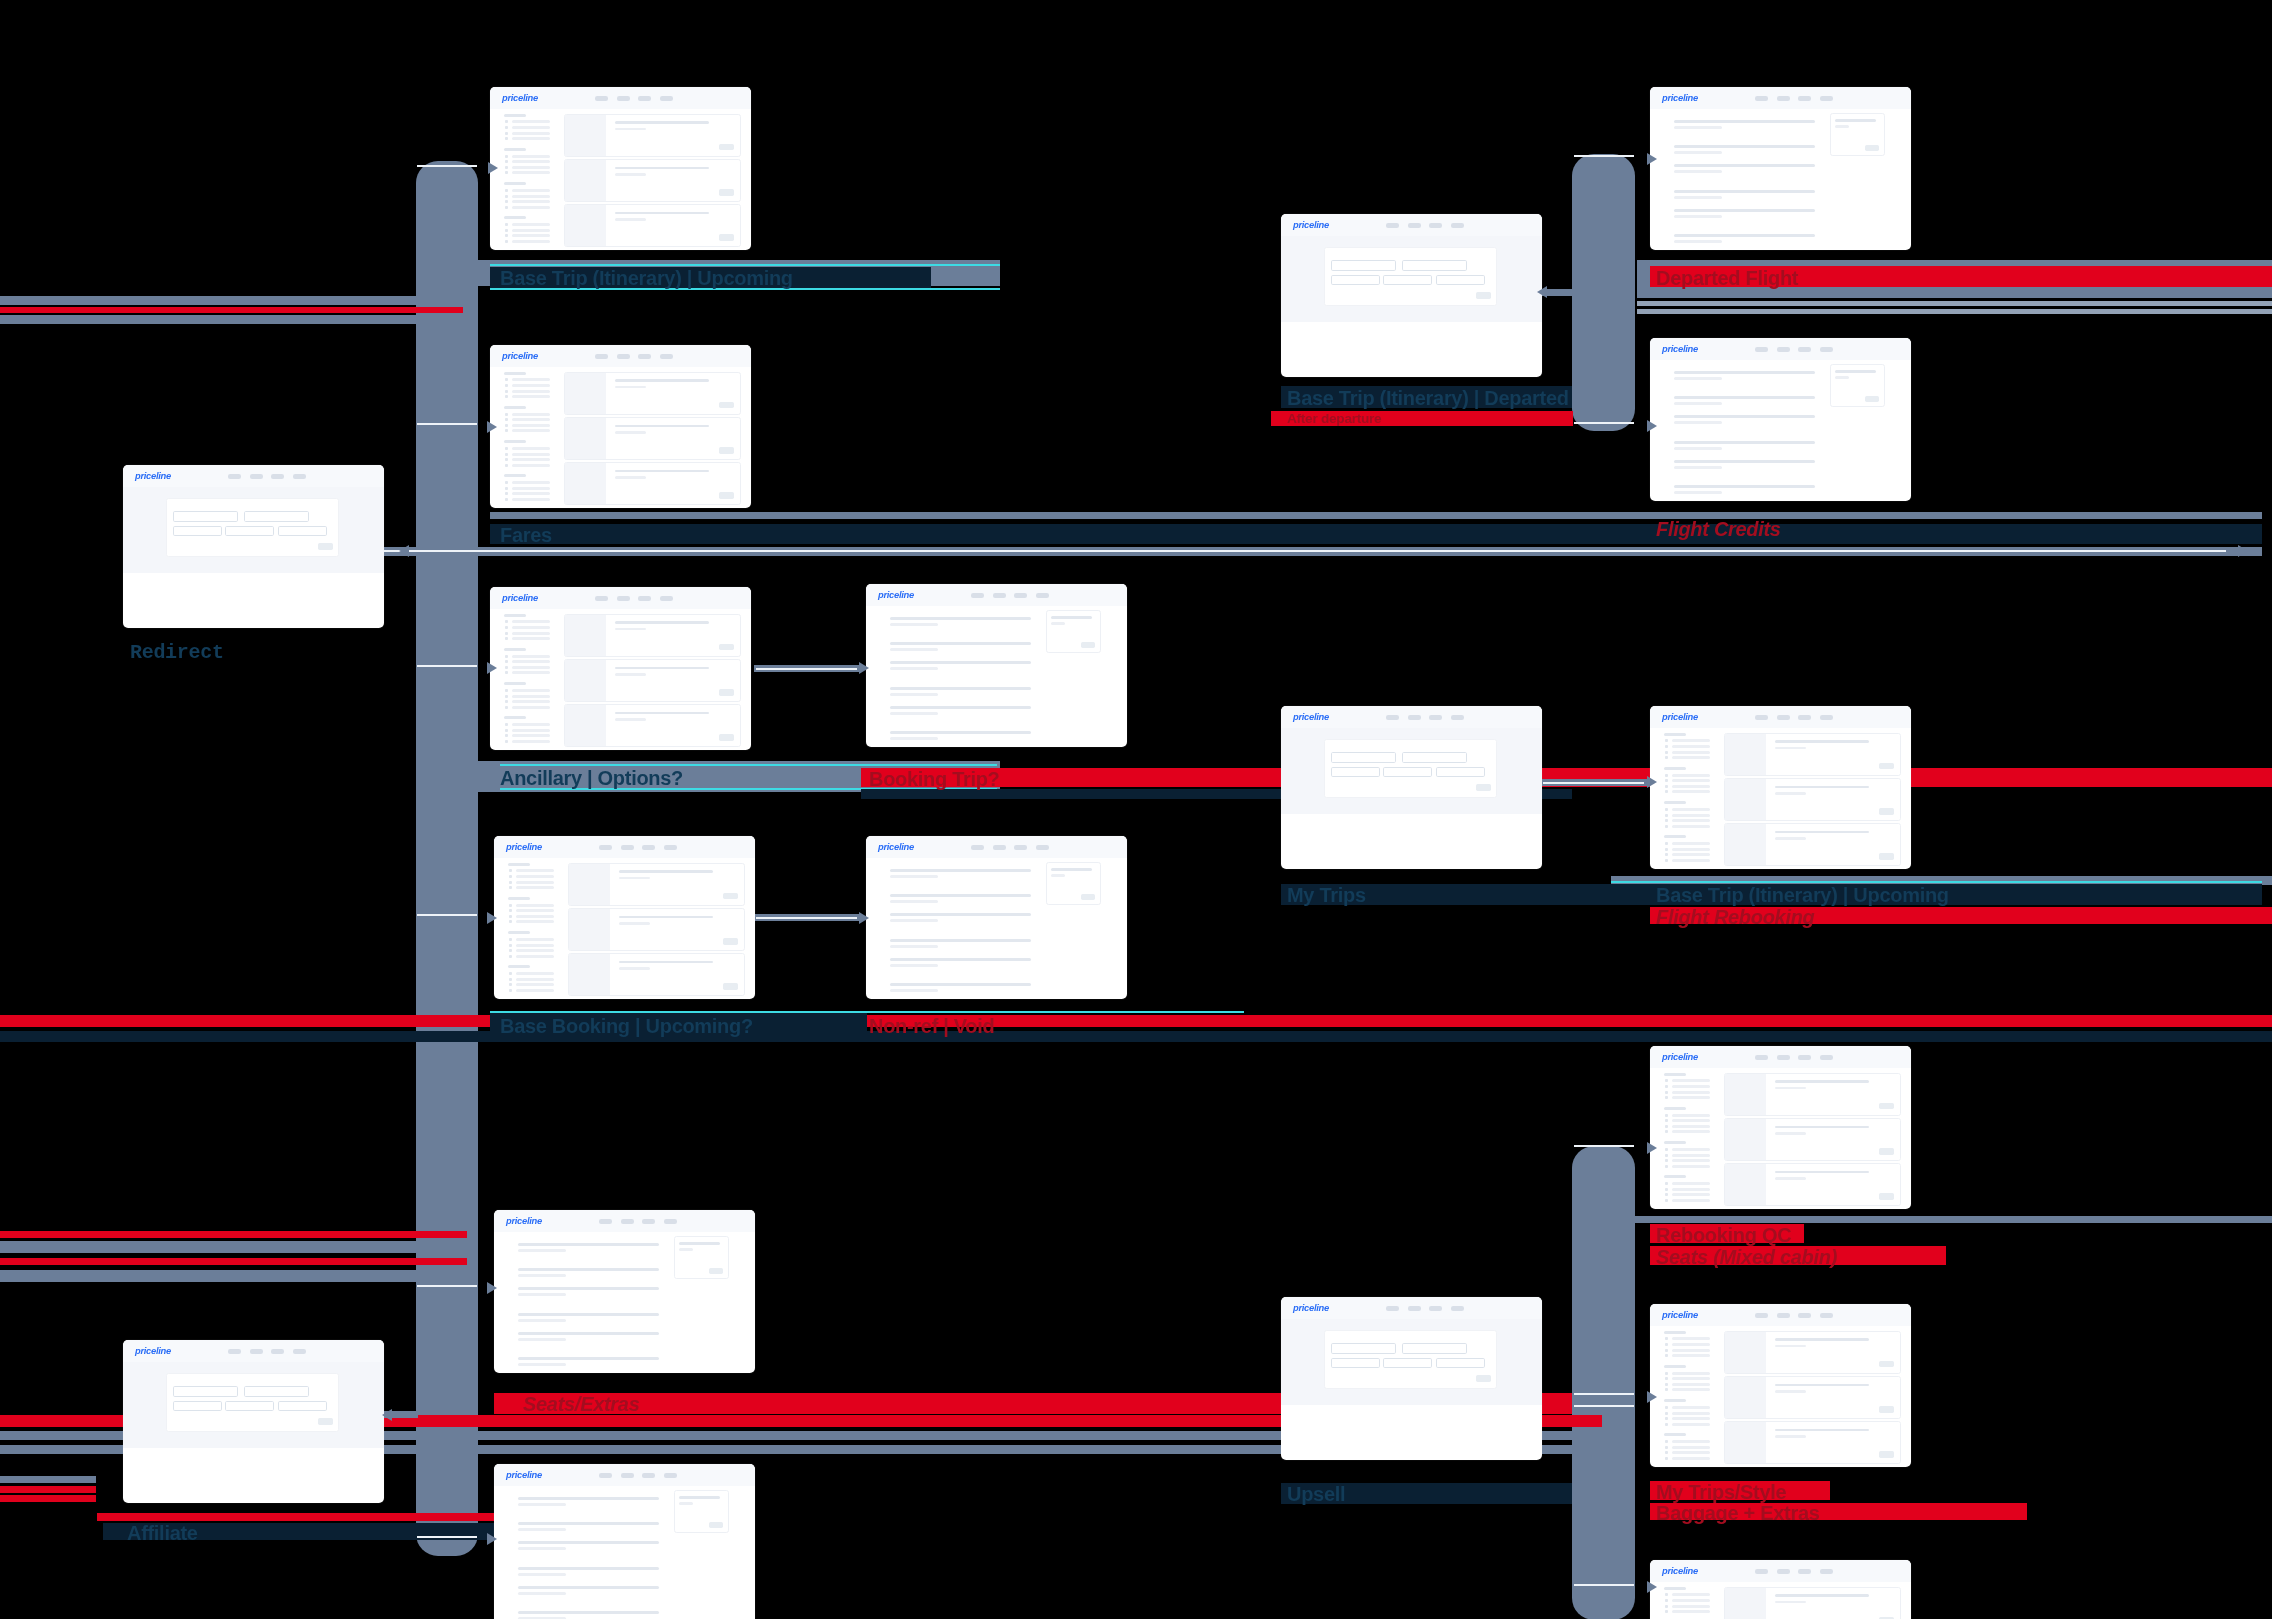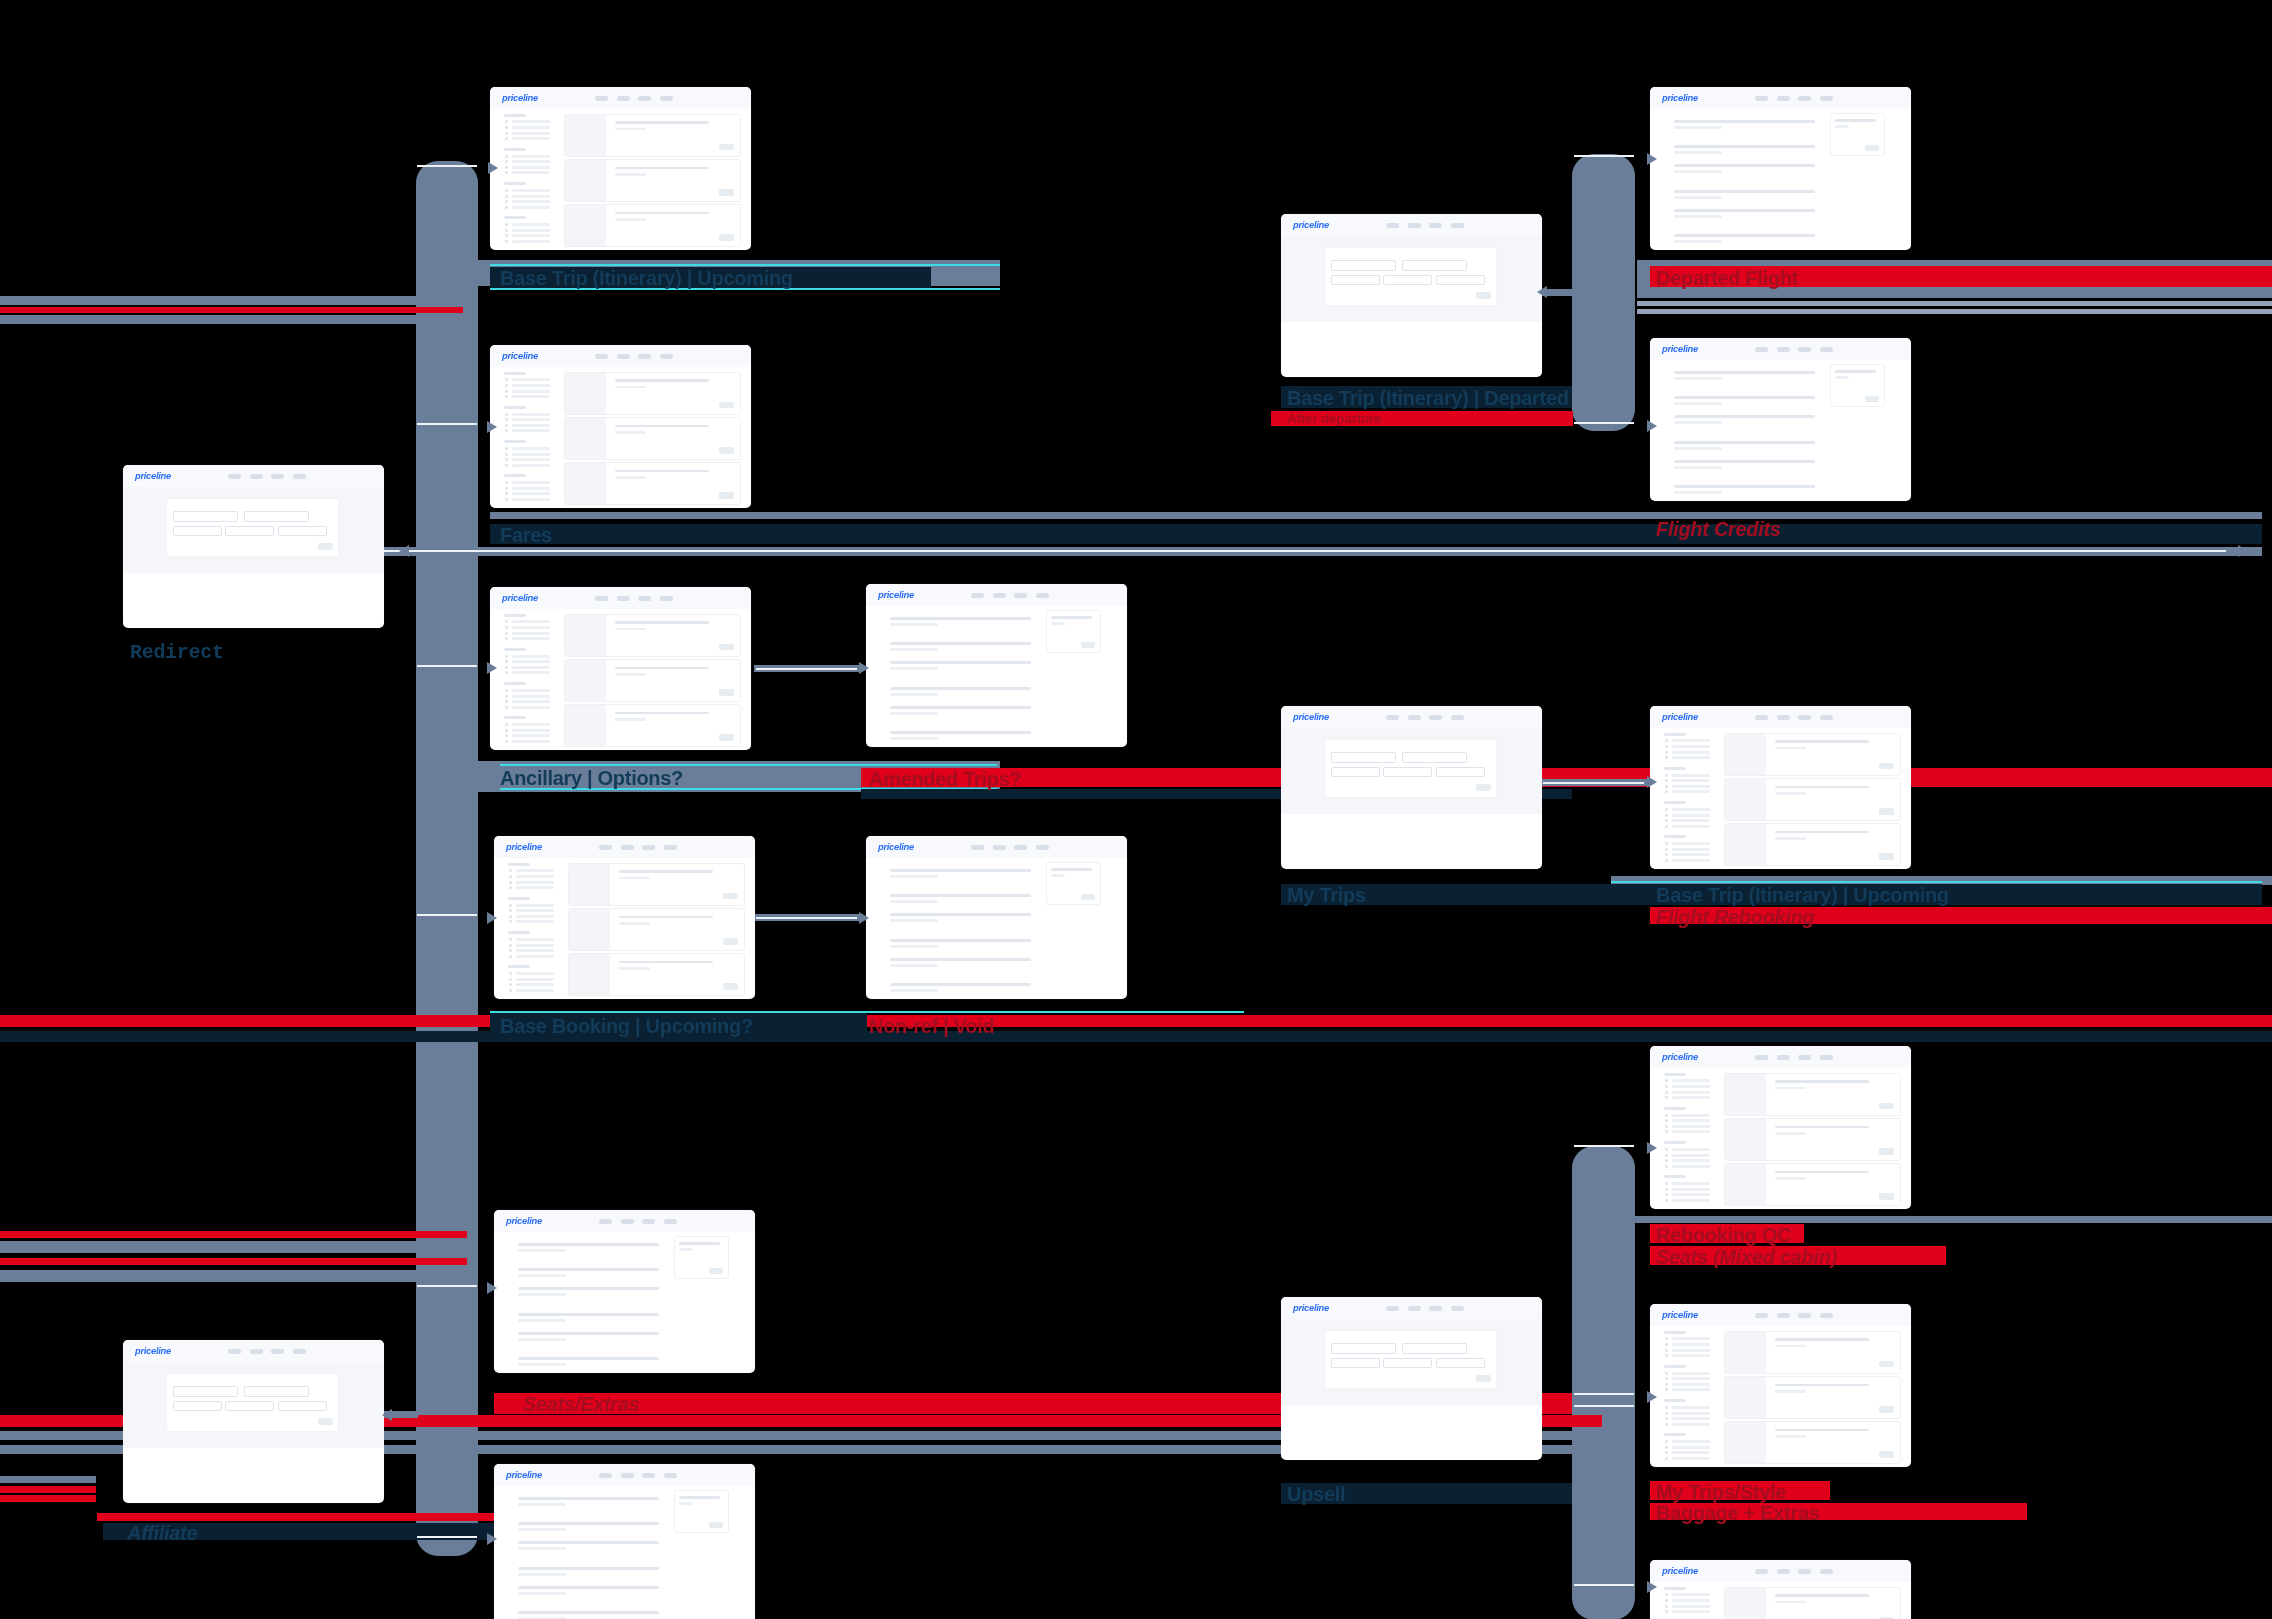--- a/index.html
+++ b/index.html
@@ -822,36 +822,36 @@
       <div class="card" style="left: 180px; top: 26px; width: 53px; height: 41px;">
         <div class="ph" style="left: 4.3px; top: 5.1px; width: 41px; height: 2.6px;"></div>
         <div class="ph light" style="left: 4.3px; top: 11px; width: 13.7px; height: 2.6px;"></div>
         <div class="btn" style="left: 34px; top: 31px; width: 13.7px; height: 6px;"></div>
       </div>
     </div>
     <div class="label navy" style="left: 500px; top: 267px;">Base Trip (Itinerary) | Upcoming</div>
     <div class="label navy" style="left: 500px; top: 524px;">Fares</div>
     <div class="label navy" style="left: 500px; top: 767px;">Ancillary | Options?</div>
     <div class="label navy" style="left: 500px; top: 1015px; text-align: center;">Base Booking | Upcoming?</div>
-    <div class="label red" style="left: 869px; top: 768px;">Amended Trips?</div>
+    <div class="label red" style="left: 869px; top: 768px;">Booking Trip?</div>
     <div class="label red" style="left: 869px; top: 1015px;">Non-ref | Void</div>
     <div class="label navy" style="left: 1287px; top: 387px;">Base Trip (Itinerary) | Departed</div>
     <div class="label red small" style="left: 1287px; top: 411px;">After departure</div>
     <div class="label red" style="left: 1656px; top: 267px;">Departed Flight</div>
     <div class="label red italic" style="left: 1656px; top: 518px;">Flight Credits</div>
     <div class="label navy" style="left: 1287px; top: 884px;">My Trips</div>
     <div class="label navy" style="left: 1656px; top: 884px;">Base Trip (Itinerary) | Upcoming</div>
     <div class="label red italic" style="left: 1656px; top: 906px;">Flight Rebooking</div>
     <div class="label red" style="left: 1656px; top: 1224px;">Rebooking QC</div>
     <div class="label red italic" style="left: 1656px; top: 1246px;">Seats (Mixed cabin)</div>
     <div class="label navy" style="left: 1287px; top: 1483px;">Upsell</div>
     <div class="label red" style="left: 1656px; top: 1481px;">My Trips/Style</div>
     <div class="label red" style="left: 1656px; top: 1502px;">Baggage + Extras</div>
     <div class="label navy" style="left: 130px; top: 642px; font-family: Liberation Mono, monospace;">Redirect</div>
-    <div class="label navy" style="left: 127px; top: 1522px; font-style: italic;">Affiliate</div>
+    <div class="label navy" style="left: 127px; top: 1522px;">Affiliate</div>
     <div class="label red italic" style="left: 523px; top: 1393px;">Seats/Extras</div>
     <div class="xline" style="left: 417px; top: 165px; width: 60px; height: 1.7px;"></div>
     <div class="xline" style="left: 417px; top: 423px; width: 60px; height: 1.7px;"></div>
     <div class="xline" style="left: 417px; top: 665px; width: 60px; height: 1.7px;"></div>
     <div class="xline" style="left: 417px; top: 914px; width: 60px; height: 1.7px;"></div>
     <div class="xline" style="left: 417px; top: 1285px; width: 60px; height: 1.7px;"></div>
     <div class="xline" style="left: 417px; top: 1536px; width: 60px; height: 1.7px;"></div>
     <div class="xline" style="left: 756px; top: 668px; width: 101px; height: 1.7px;"></div>
     <div class="xline" style="left: 756px; top: 917px; width: 101px; height: 1.7px;"></div>
     <div class="xline" style="left: 1543px; top: 782px; width: 101px; height: 1.7px;"></div>

